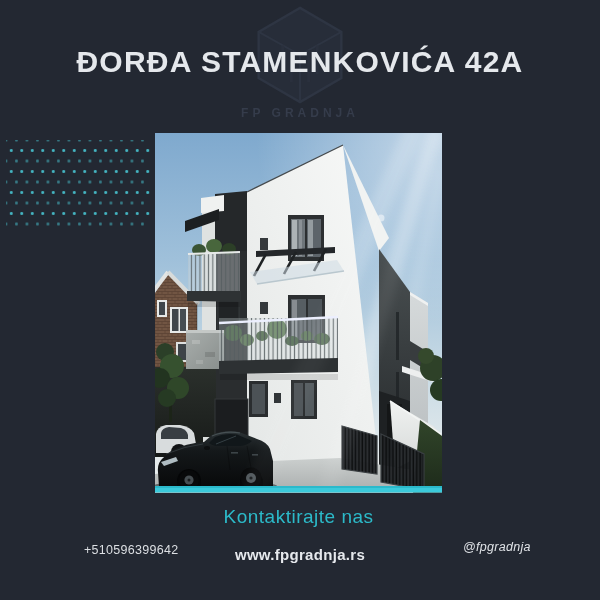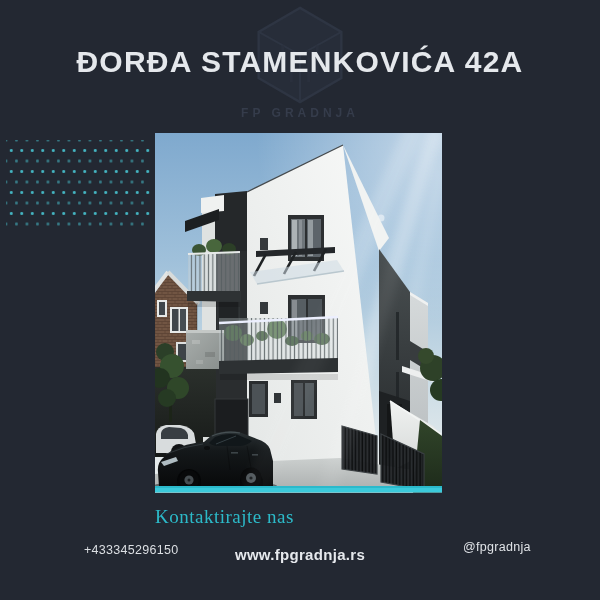--- a/index.html
+++ b/index.html
@@ -14,26 +14,26 @@
          color:#e5e8ec;font-size:30px;font-weight:700;letter-spacing:1.2px;}
   
   .dots{position:absolute;left:6px;top:140px;width:144px;height:86px;
         background-image:
           radial-gradient(circle, rgba(69,186,199,.95) 1.1px, rgba(69,186,199,0) 1.9px),
           radial-gradient(circle, rgba(69,186,199,.55) 1.1px, rgba(69,186,199,0) 1.9px);
         background-size:10.5px 21px,10.5px 21px;
         background-position:0 0,5.2px 10.5px;}
   .photo{position:absolute;left:155px;top:133px;width:287px;height:360px;}
   .photo svg{display:block;}
-  .contact-heading{position:absolute;left:155px;top:506px;width:287px;text-align:left;
-                   color:#2cbac9;font-size:19px;letter-spacing:.5px;font-family:Liberation Serif, serif;}
+  .contact-heading{position:absolute;left:155px;top:506px;width:287px;text-align:center;
+                   color:#2cbac9;font-size:19px;letter-spacing:.5px;}
   .phone{position:absolute;left:84px;top:543px;color:#dcdfe3;font-size:12.5px;letter-spacing:.3px;}
   .website{position:absolute;left:0;top:546px;width:600px;text-align:center;
            color:#e6e9ed;font-size:15px;font-weight:bold;letter-spacing:.3px;}
-  .handle{position:absolute;left:463px;top:540px;color:#dfe2e6;font-size:12.5px;letter-spacing:.3px;}
+  .handle{position:absolute;left:463px;top:540px;color:#dfe2e6;font-size:12.5px;letter-spacing:.3px;font-style:italic;}
 </style>
 </head>
 <body>
 
 <div class="canvas">
 
   <div class="watermark">
     <svg class="wm-logo" width="96" height="100" viewBox="0 0 96 104">
       <polygon points="48,3 91,28 91,76 48,101 5,76 5,28" fill="#272d39" stroke="#2e3543" stroke-width="2.5"></polygon>
       <path d="M5,28 L48,52 L91,28 M48,52 L48,101" stroke="#2e3543" stroke-width="2" fill="none"></path>
@@ -278,17 +278,17 @@
           <polygon points="404,128 424,128 268,496 238,496" opacity=".08"></polygon>
         </g>
 
         <rect x="155" y="486" width="287" height="6.5" fill="#2bb9cb"></rect>
         <rect x="155" y="488" width="287" height="4" fill="#3bcadb"></rect>
       </g>
     </svg>
   </div>
 
   <div class="contact-heading">Kontaktirajte nas</div>
-  <div class="phone">+433345296150</div>
+  <div class="phone">+510596399642</div>
   <div class="website">www.fpgradnja.rs</div>
   <div class="handle">@fpgradnja</div>
 
 </div>
 
 </body></html>

